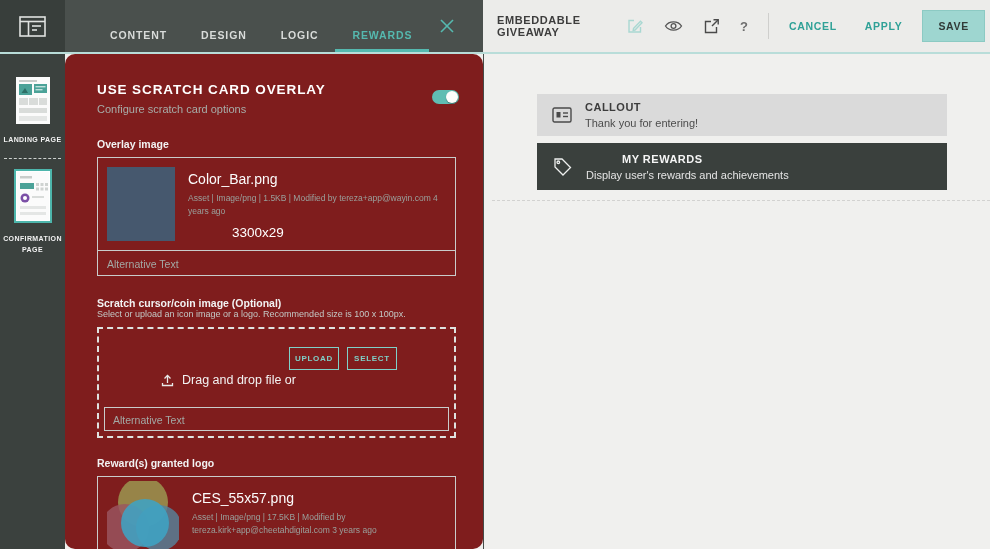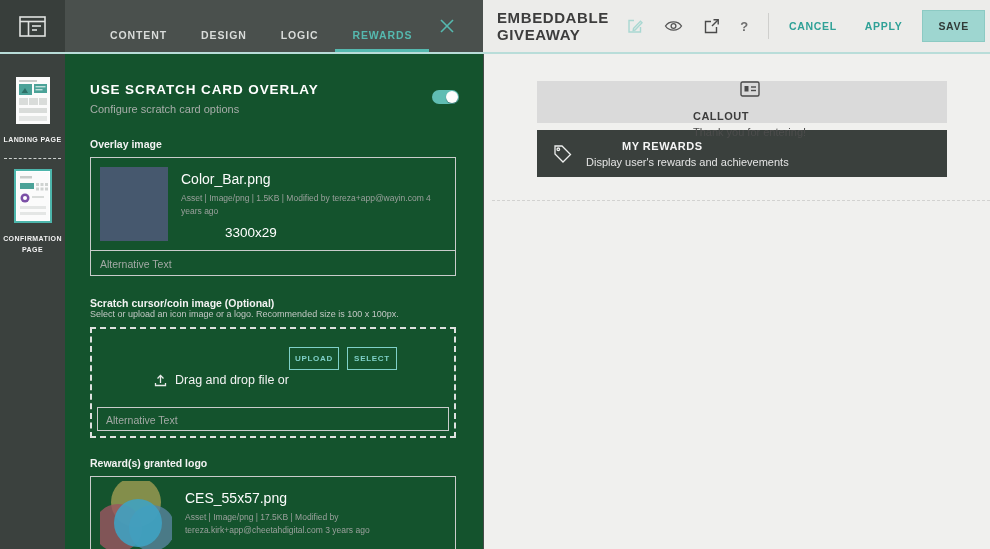--- a/index.html
+++ b/index.html
@@ -8,39 +8,39 @@
 
   
   .topbar { position:absolute; top:0; left:0; width:990px; height:52px; display:flex; z-index:2; }
   .topbar-logo { width:65px; height:52px; background:#383e3b; display:flex; align-items:center; justify-content:center; flex:0 0 65px; }
   .topbar-main { width:418px; flex:0 0 418px; height:52px; background:#4a504d; display:flex; align-items:stretch; position:relative; }
   .tabs { display:flex; margin-left:28px; }
   .tab { display:flex; align-items:center; padding:21px 17px 0 17px; font-size:10.5px; font-weight:bold; letter-spacing:0.9px; color:#d9dcda; cursor:pointer; border-bottom:3px solid transparent; }
   .tab.active { color:#55b9af; border-bottom-color:#55b9af; }
   .close-btn { position:absolute; right:29px; top:50%; transform:translateY(-50%); cursor:pointer; line-height:0; }
   .topbar-right { flex:1; background:#ececea; display:flex; align-items:center; padding-left:14px; }
-  .tb-title { font-size:15px; font-weight:bold; color:#3d3d3d; letter-spacing:0.6px; }
+  .tb-title { font-size:11px; font-weight:bold; color:#3d3d3d; letter-spacing:0.6px; }
   .tb-icons { display:flex; align-items:center; gap:20px; margin-left:auto; }
   .tb-icon { line-height:0; cursor:pointer; }
   .tb-help { font-size:13px; color:#6e6e6e; font-weight:bold; cursor:pointer; }
   .tb-divider { width:1px; height:26px; background:#cfcfcd; margin:0 6px 0 20px; }
   .tb-btn { font-size:10.5px; font-weight:bold; letter-spacing:0.7px; color:#2fa197; padding:9px 14px; cursor:pointer; background:none; border:none; font-family:inherit; }
   .tb-save { background:#9ed6d0; border:1px solid #8ccac3; color:#313b38; padding:9px 15px; margin:0 5px 0 6px; }
   .top-divider { position:absolute; top:52px; left:0; width:990px; height:2px; background:#b9ddd9; z-index:3; }
 
   
   .rail { position:absolute; top:54px; left:0; width:65px; height:495px; background:#3b413e; z-index:1; }
   .rail-item { margin-top:23px; text-align:center; cursor:pointer; }
   .rail-thumb { display:inline-block; line-height:0; background:#fff; }
   .rail-thumb.selected { border:2px solid #4db6ac; padding:1px; background:#fff; }
   .rail-label { font-size:7px; font-weight:bold; color:#f2f2f2; letter-spacing:0.4px; margin-top:6px; line-height:1.6; padding:0 2px; }
   .rail-sep { border-top:1px dashed #cdd1cf; margin:13px 4px 0 4px; }
 
   
-  .panel { position:absolute; top:54px; left:65px; width:418px; height:495px; background:#14532d; padding:28px 27px 0 25px; overflow:hidden; z-index:1; }
+  .panel { position:absolute; top:54px; left:65px; width:418px; height:495px; background:#7f1d1d; padding:28px 27px 0 32px; overflow:hidden; z-index:1;border-radius:10px; }
   .panel-title { font-size:13.5px; font-weight:bold; color:#ffffff; letter-spacing:0.9px; }
   .panel-sub { font-size:11px; color:#a7ada9; margin-top:6px; }
   .toggle { position:absolute; top:36px; right:24px; width:27px; height:14px; border-radius:8px; background:#60bdb3; cursor:pointer; }
   .toggle-knob { position:absolute; right:1px; top:1px; width:12px; height:12px; border-radius:50%; background:#fdfdfd; box-shadow:0 1px 1px rgba(0,0,0,.35); }
   .field-label { font-size:10.5px; font-weight:bold; color:#f2f2f2; }
   .lbl-1 { margin-top:23px; }
   .lbl-2 { margin-top:21px; }
   .lbl-3 { margin-top:19px; }
   .field-desc { font-size:9px; color:#c3c8c5; }
 
@@ -65,21 +65,21 @@
 
   .dropzone { border:2px dashed #dfe2e0; margin-top:8px; height:111px; position:relative; }
   .dz-text { position:absolute; left:62px; top:44px; display:flex; align-items:center; gap:8px; font-size:12.5px; color:#f2f2f2; }
   .dz-buttons { position:absolute; right:57px; top:18px; display:flex; flex-direction:row; gap:8px;margin-left:13px; }
   .dz-btn { border:1px solid #7fd0c8; color:#7fd0c8; background:transparent; font-size:8px; font-weight:bold; letter-spacing:0.7px; width:50px; padding:6px 0; text-align:center; cursor:pointer; font-family:inherit; }
   .dz-alt { position:absolute; left:5px; right:5px; bottom:5px; border:1px solid #c9cccb; padding:2px 8px; }
 
   
   .canvas { position:absolute; top:54px; left:483px; width:507px; height:495px; background:#f0f0ee; z-index:1; border-left:1px solid #454b48; }
   .widget { display:flex; align-items:center; gap:13px; margin:0 43px 7px 53px; padding-left:15px; height:42px; background:#dadada; cursor:pointer; }
-  .widget:first-child { margin-top:27px;flex-direction:column; }
+  .widget:first-child { margin-top:40px; }
   .widget.dark { background:#3a403d; height:47px; }
   .widget-title { font-size:11px; font-weight:bold; letter-spacing:0.5px; color:#3c3c3c; }
   .widget-sub { font-size:11px; color:#4c4c4c; margin-top:4px; }
   .widget.dark .widget-title { color:#f5f5f5;padding-left:36px; }
   .widget.dark .widget-sub { color:#e4e4e4; }
   .canvas-dashed { position:absolute; top:146px; left:8px; right:0; border-top:1px dashed #d2d2d0; }
   svg { display:block; }
 </style>
 </head>
 <body>

